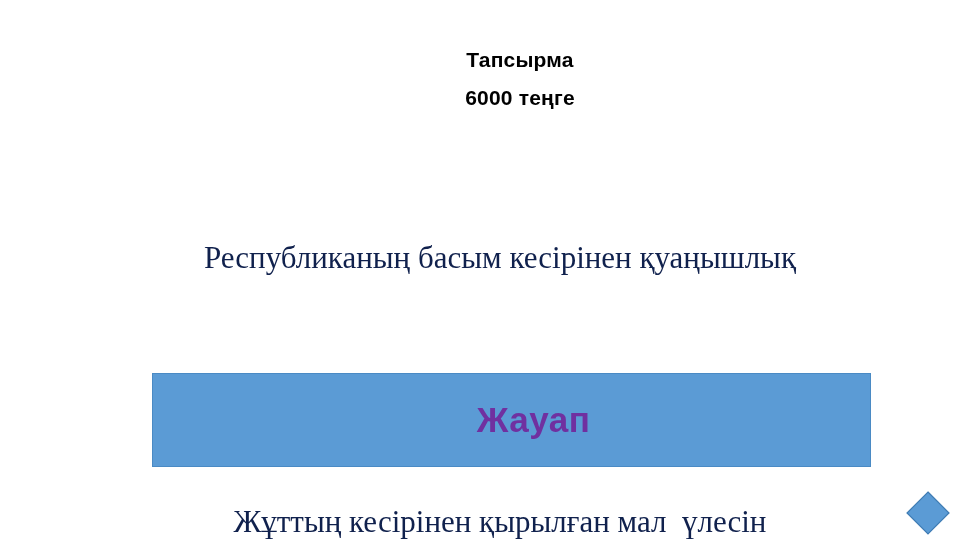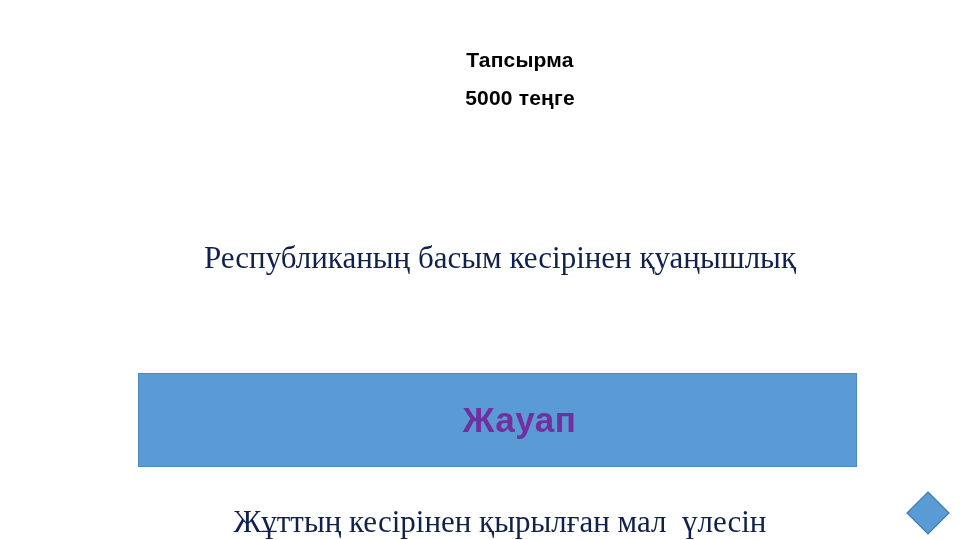--- a/index.html
+++ b/index.html
@@ -52,21 +52,21 @@
     color: #10214d;
     white-space: pre-wrap;
   }
   .question-line {
     display: block;
   }
 
   
   .answer-button {
     position: absolute;
-    left: 118px;
+    left: 132px;
     top: 373px;
     width: 719px;
     height: 94px;
     background: #5b9bd5;
     border: 1px solid #4a8ac4;
     box-sizing: border-box;
     display: flex;
     align-items: center;
     justify-content: center;
     cursor: pointer;
@@ -93,21 +93,21 @@
     display: block;
   }
 </style>
 </head>
 <body>
 
 <div id="slide">
 
   <div class="header-block">
     <div class="header-line">Тапсырма</div>
-    <div class="header-line amount">5000 теңге</div>
+    <div class="header-line amount">6000 теңге</div>
   </div>
 
   <div class="question-block">
     <span class="question-line">Республиканың басым кесірінен қуаңышлық</span>
     <span class="question-line">орыналып, қатты жұт жайлаған уақыт,</span>
     <span class="question-line">Жұттың кесірінен қырылған мал  үлесін</span>
     
   </div>
 
   <div class="answer-button">

